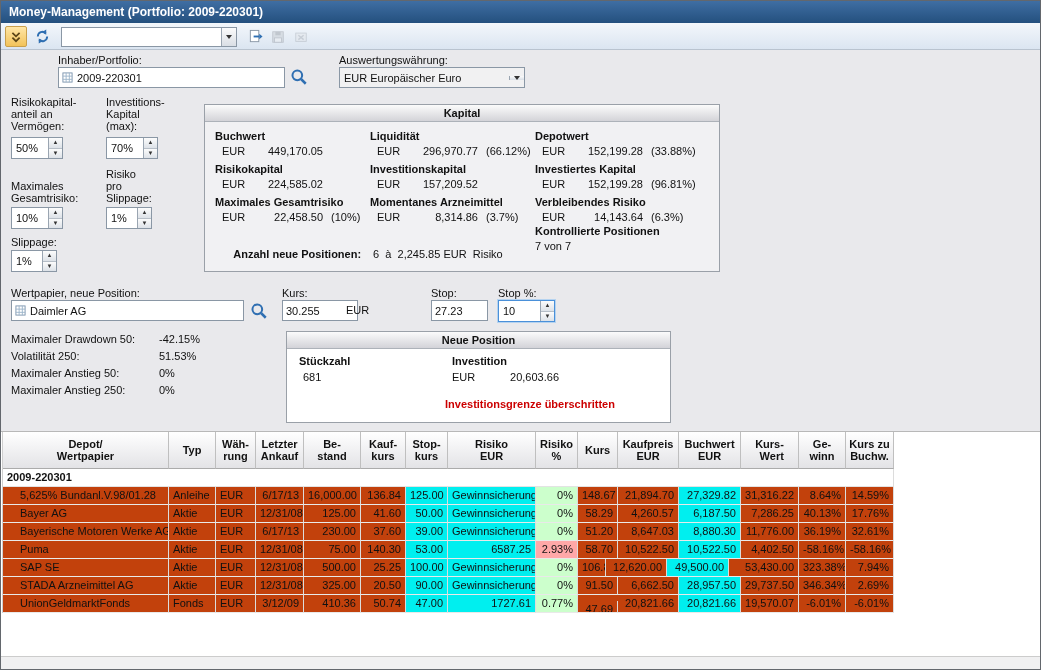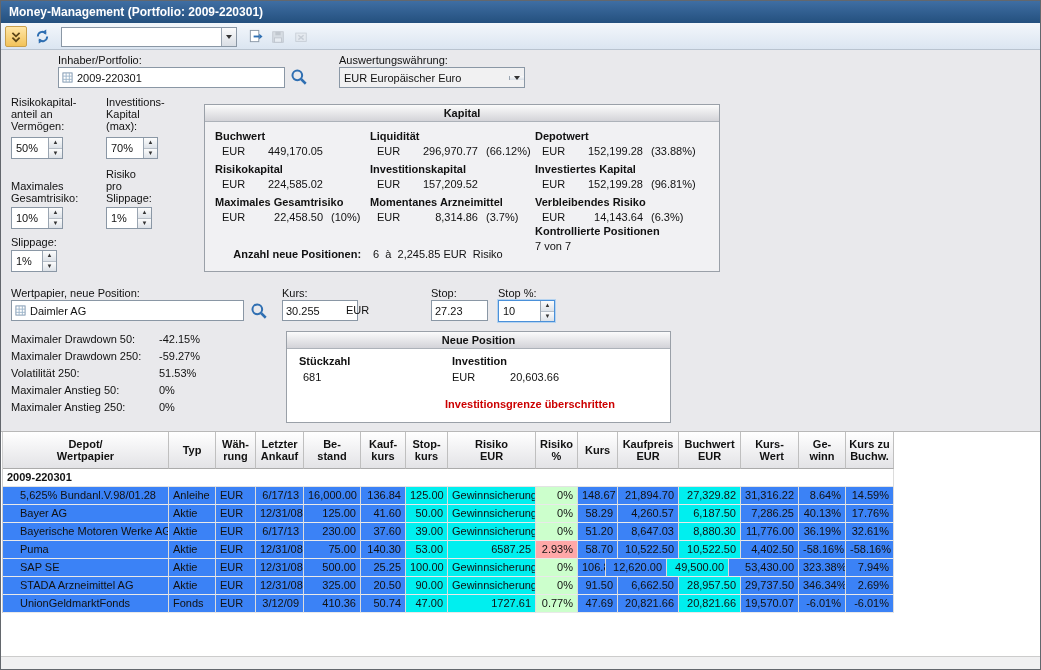--- a/index.html
+++ b/index.html
@@ -42,21 +42,21 @@
   .kfoot2 div:last-child{margin-top:3px}
   .stats{position:absolute;left:10px;top:332px}
   .stat-row{display:flex;height:17px}
   .stat-label{width:148px}
   .warn{position:absolute;color:#cc0000;font-weight:bold}
   .tablepanel{position:absolute;left:0;top:430px;right:0;bottom:0;background:#fff;border-top:1px solid #b8b8b8}
   .grid{position:absolute;left:1px;top:0;border-left:1px solid #cfcfcf}
   .g-header{display:flex}
   .th{background:linear-gradient(#ffffff,#e3e3e6);border-right:1px solid #bfbfbf;border-bottom:1px solid #ababab;height:37px;display:flex;align-items:center;justify-content:center;text-align:center;font-weight:bold;white-space:pre-line;padding:0 2px;line-height:12px}
   .g-grouprow{height:18px;line-height:17px;font-weight:bold;padding-left:4px;border-bottom:1px solid #e3e3e3;border-right:1px solid #dcdcdc;background:#fff}
-  .g-row{display:flex;height:18px;background:#3b82f6}
+  .g-row{display:flex;height:18px;background:#c2410c}
   .td{border-right:1px solid #dcdcdc;border-bottom:1px solid #e9e9e9;line-height:17px;padding:0 4px;overflow:hidden;white-space:nowrap}
   .td.num{text-align:right}
   .td.name{padding-left:17px}
   .statusstrip{position:absolute;left:0;right:0;bottom:0;height:13px;background:#f0f0f1;border-top:1px solid #cccccc}
 </style>
 </head>
 <body>
 
 <div class="window">
 
@@ -291,24 +291,20 @@
     <span class="spin-btns">
         <span class="sb">▲</span>
         <span class="sb">▼</span>
       </span>
   </div>
 
   <div class="stats">
       <div class="stat-row">
         <span class="stat-label">Maximaler Drawdown 50:</span>
         <span class="stat-value">-42.15%</span>
-      </div>
-      <div class="stat-row">
-        <span class="stat-label">Maximaler Drawdown 250:</span>
-        <span class="stat-value">-59.27%</span>
       </div>
       <div class="stat-row">
         <span class="stat-label">Volatilität 250:</span>
         <span class="stat-value">51.53%</span>
       </div>
       <div class="stat-row">
         <span class="stat-label">Maximaler Anstieg 50:</span>
         <span class="stat-value">0%</span>
       </div>
       <div class="stat-row">
@@ -468,21 +464,21 @@
           <div class="g-row">
             <div class="td name" style="width: 166px;">UnionGeldmarktFonds</div>
             <div class="td" style="width: 47px;">Fonds</div>
             <div class="td" style="width: 40px;">EUR</div>
             <div class="td num" style="width: 48px;">3/12/09</div>
             <div class="td num" style="width: 57px;">410.36</div>
             <div class="td num" style="width: 45px;">50.74</div>
             <div class="td num" style="width: 42px; background: rgb(0, 239, 239);">47.00</div>
             <div class="td num" style="width: 88px; background: rgb(0, 239, 239);">1727.61</div>
             <div class="td num" style="width: 42px; background: rgb(204, 255, 204);">0.77%</div>
-            <div class="td num" style="width: 40px;">47.69</div>
+            <div class="td num" style="width: 40px; margin-top: 6px;">47.69</div>
             <div class="td num" style="width: 61px;">20,821.66</div>
             <div class="td num" style="width: 62px; background: rgb(0, 239, 239);">20,821.66</div>
             <div class="td num" style="width: 58px;">19,570.07</div>
             <div class="td num" style="width: 47px;">-6.01%</div>
             <div class="td num" style="width: 48px;">-6.01%</div>
           </div>
         </div>
     </div>
     <div class="statusstrip"></div>
   </div>

